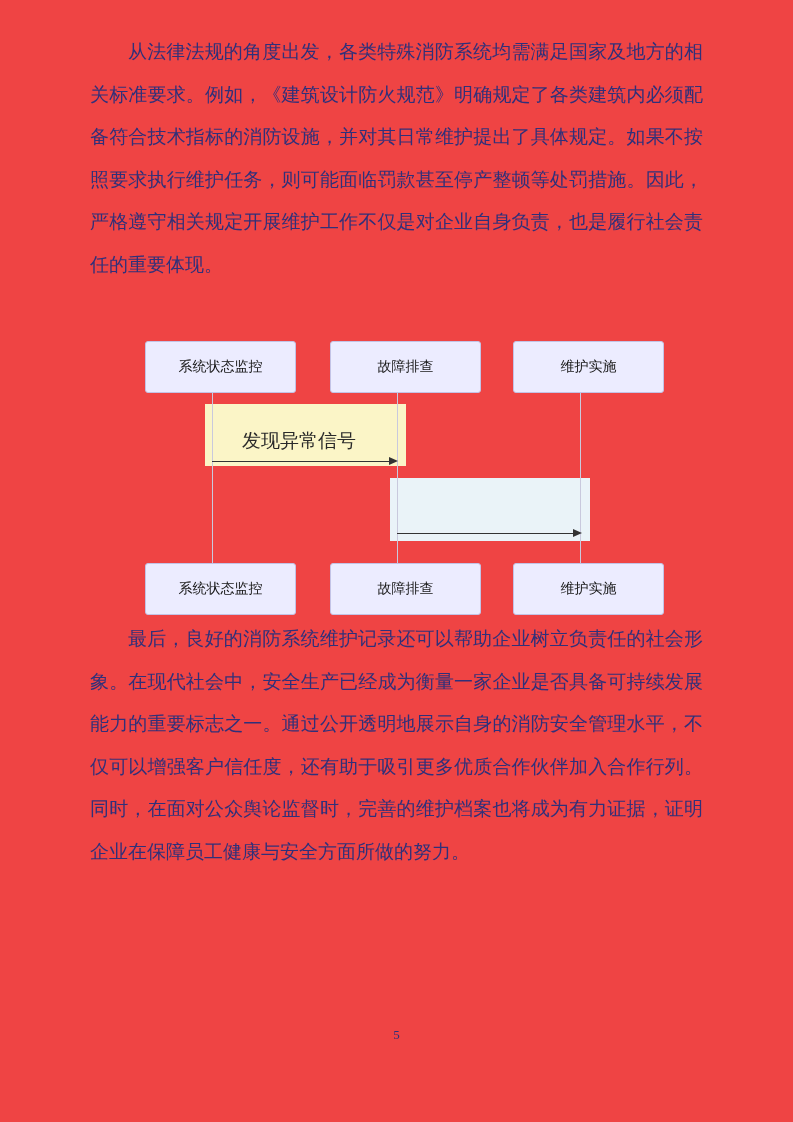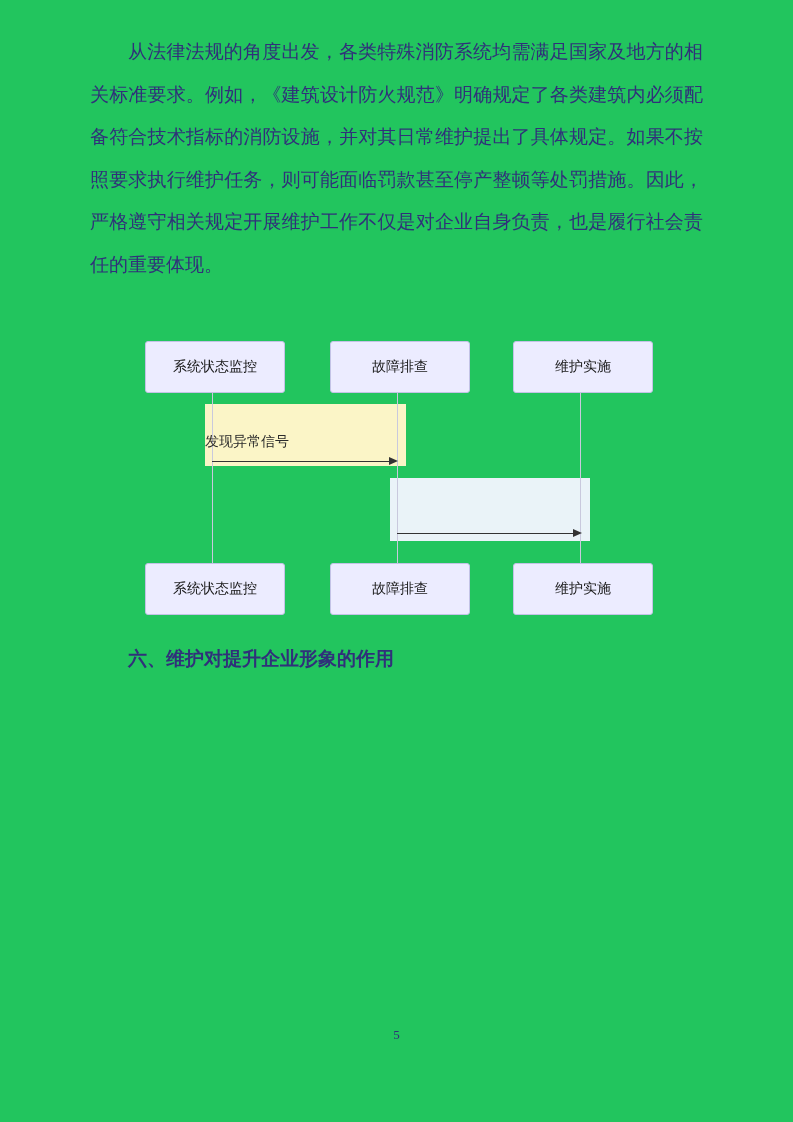--- a/index.html
+++ b/index.html
@@ -3,21 +3,21 @@
 <meta charset="utf-8">
 <style>
   * { margin: 0; padding: 0; box-sizing: border-box; }
   html, body { background: #ffffff; }
 
   .page {
     position: relative;
     width: 793px;
     height: 1122px;
     margin: 0 auto;
-    background: #22c55e;
+    background: #ef4444;
     overflow: hidden;
     font-family: "Liberation Serif", "DejaVu Serif", serif;
     color: #30307a;
   }
 
   
   .body {
     margin-left: 90px;
     margin-right: 90px;
     font-size: 19px;
@@ -49,39 +49,39 @@
     position: absolute;
     top: 52px;
     height: 170px;
     width: 1px;
     background: #c9c9dd;
   }
   .ll1 { left: 122px; } .ll2 { left: 307px; } .ll3 { left: 490px; }
 
   .actor-box {
     position: absolute;
-    width: 140px;
+    width: 151px;
     height: 52px;
     background: #ececff;
     border: 1px solid #c3c3e6;
     border-radius: 3px;
     display: flex;
     align-items: center;
     justify-content: center;
     font-size: 14px;
     color: #161616;
   }
   .a1 { left: 55px; } .a2 { left: 240px; } .a3 { left: 423px; justify-content: center; }
   .row-top { top: 0; } .row-bottom { top: 222px; }
 
   .msg-label {
     position: absolute;
     width: 188px;
-    text-align: left;
-    font-size: 14px;
+    text-align: center;
+    font-size: 19px;
     color: #2a2a2a;
     line-height: 20px;
   }
   .msg1 { left: 115px; top: 90px; }
   .msg2 { left: 300px; top: 159px; }
 
   .arrow {
     position: absolute;
     height: 0;
     border-top: 1.6px solid #333333;
@@ -148,19 +148,19 @@
     </div>
     <div class="actor-box a2 row-bottom">
       <span>故障排查</span>
     </div>
     <div class="actor-box a3 row-bottom">
       <span>维护实施</span>
     </div>
 
   </div>
 
-  <p class="body heading heading-six">六、维护对提升企业形象的作用</p>
 
+  <p class="body para2">最后，良好的消防系统维护记录还可以帮助企业树立负责任的社会形象。在现代社会中，安全生产已经成为衡量一家企业是否具备可持续发展能力的重要标志之一。通过公开透明地展示自身的消防安全管理水平，不仅可以增强客户信任度，还有助于吸引更多优质合作伙伴加入合作行列。同时，在面对公众舆论监督时，完善的维护档案也将成为有力证据，证明企业在保障员工健康与安全方面所做的努力。</p>
 
 
   <div class="page-number">5</div>
 
 </div>
 
 </body></html>

